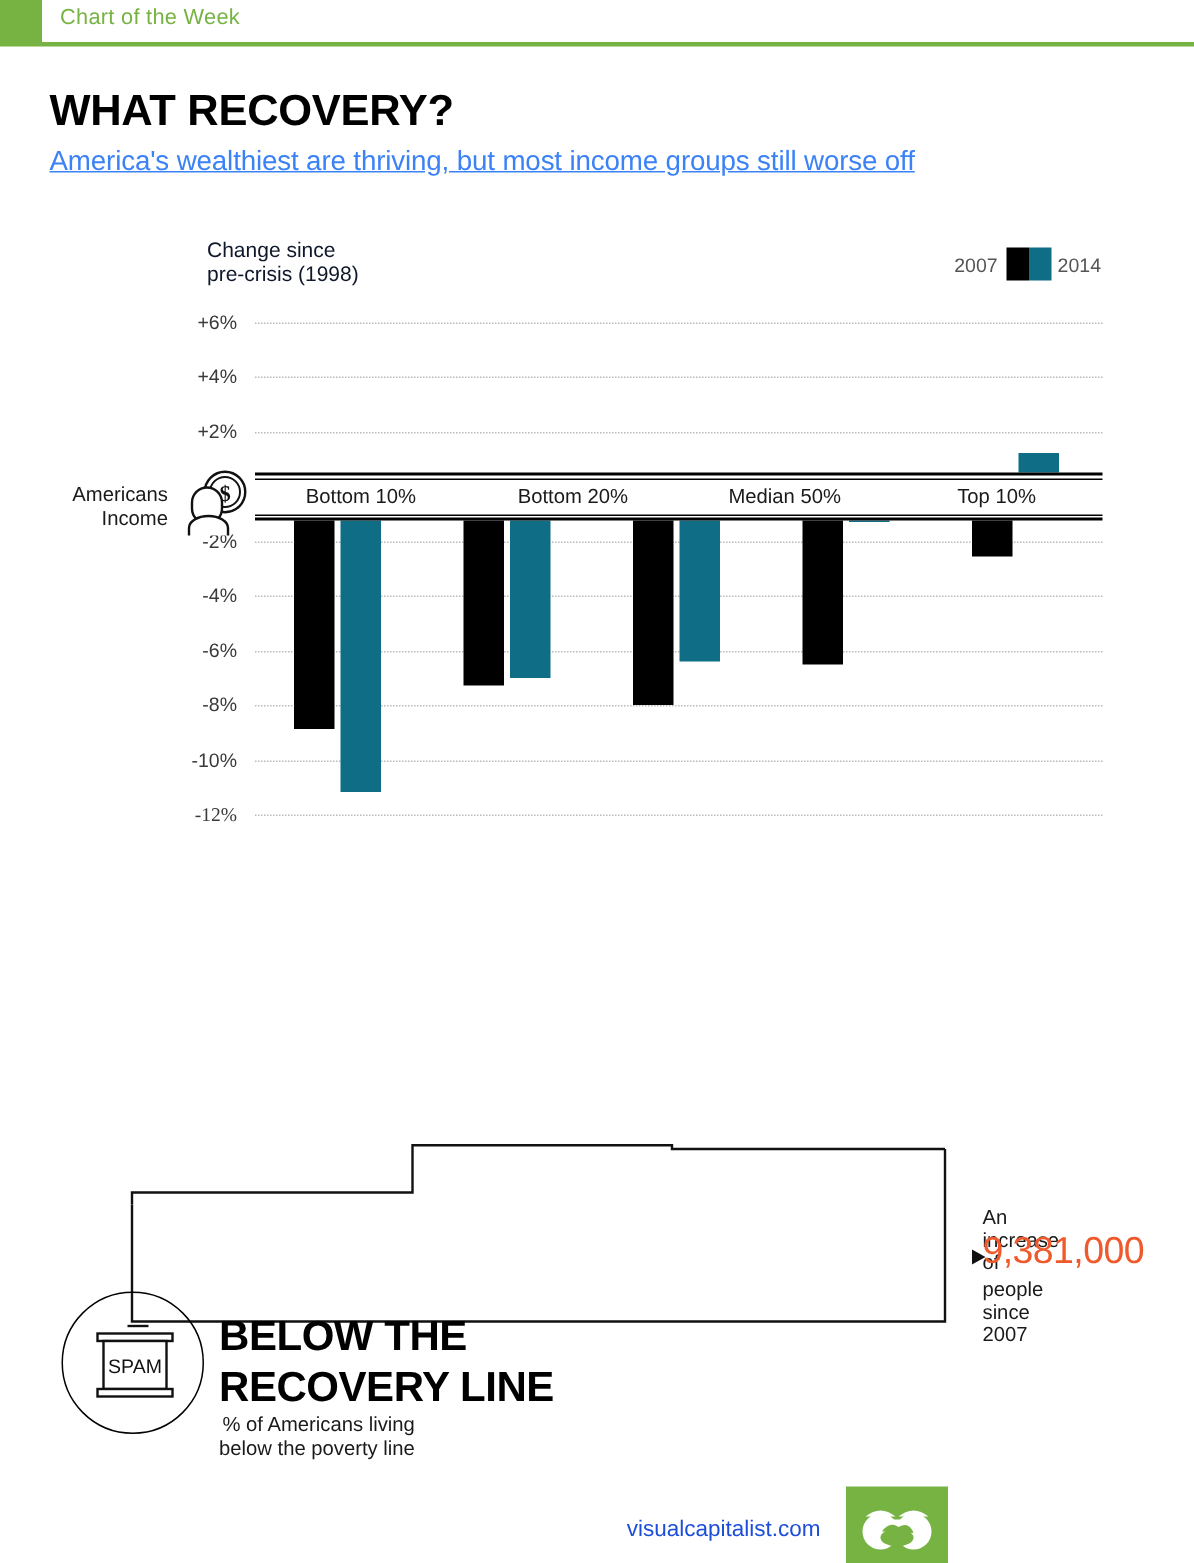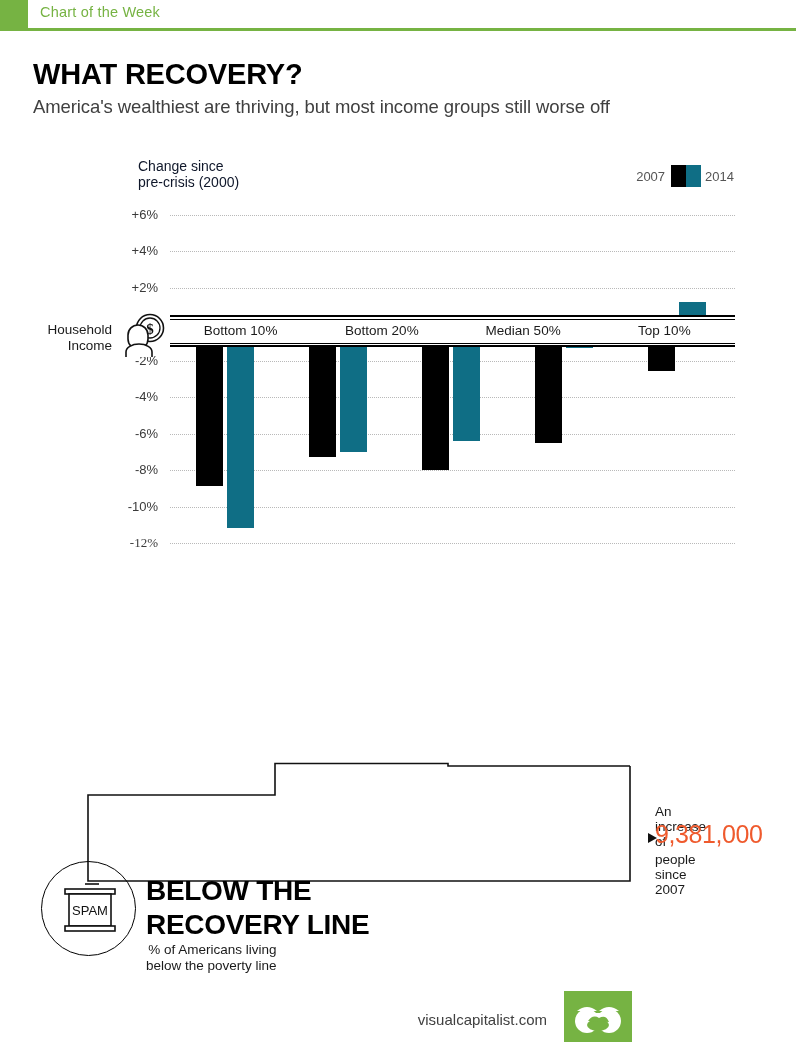--- a/index.html
+++ b/index.html
@@ -25,21 +25,21 @@
     position: absolute; left: 40px; top: 4px;
     font-size: 14.5px; color: #76b343; letter-spacing: .2px;
   }
   .headline {
     position: absolute; left: 33px; top: 58px;
     font-size: 29px; font-weight: 700; letter-spacing: -.2px;
     font-stretch: condensed; color: #000;
   }
   .subhead {
     position: absolute; left: 33px; top: 96px;
-    font-size: 18.5px; color: #404040; letter-spacing: -.1px;
+    font-size: 18.5px; color: #3b82f6; letter-spacing: -.1px; text-decoration: underline;
   }
 
   
   #chart { position: absolute; left: 0; top: 150px; width: 796px; height: 440px; }
   .axis-caption {
     position: absolute; left: 138px; top: 8px;
     font-size: 14px; line-height: 16px; color: #0f172a;
   }
   .legend {
     position: absolute; right: 62px; top: 15px;
@@ -113,21 +113,21 @@
     position: absolute; left: 146px; top: 874px;
     font-size: 28px; font-weight: 700; line-height: 34px; letter-spacing: -.3px;
     color: #000;
   }
   .btl-sub {
     position: absolute; left: 146px; top: 942px;
     font-size: 13.5px; line-height: 16px; color: #1a1a1a; text-align: right;
   }
   .foot-url {
     position: absolute; right: 85px; top: 1011px;
-    font-size: 15px; color: #404040;
+    font-size: 15px; color: #1d4ed8;
   }
   .foot-logo {
     position: absolute; right: 0px; top: 991px;
     width: 68px; height: 51px; background: #76b343;
   }
   svg { display: block; overflow: visible; }
 </style>
 </head>
 <body>
 
@@ -136,21 +136,21 @@
   <div class="kicker-bar"></div>
   <div class="kicker-rule"></div>
   <div class="kicker-text">Chart of the Week</div>
   <div class="headline">WHAT RECOVERY?</div>
   <div class="subhead">America's wealthiest are thriving, but most income groups still worse off</div>
 
   <div id="chart">
 
     <div class="axis-caption">
       <div>Change since</div>
-      <div>pre-crisis (2000)</div>
+      <div>pre-crisis (1998)</div>
     </div>
 
     <div class="legend">
       <span>2007</span>
       <span class="sw k"></span>
       <span class="sw t"></span>
       <span class="lb2">2014</span>
     </div>
 
     <div id="gridlayer">
@@ -202,21 +202,21 @@
     <div class="band"></div>
     <div class="band-inner"></div>
     <div class="catlabels" id="catlayer">
         <span>Bottom 10%</span>
         <span>Bottom 20%</span>
         <span>Median 50%</span>
         <span>Top 10%</span>
       </div>
 
     <div class="hh-label">
-      <div>Household</div>
+      <div>Americans</div>
       <div>Income</div>
     </div>
     <div class="hh-icon">
       <svg width="56" height="50" viewBox="0 0 56 50">
         <circle cx="36" cy="15" r="13.5" fill="#fff" stroke="#111" stroke-width="1.6"></circle>
         <circle cx="36" cy="15" r="10" fill="none" stroke="#111" stroke-width="1.3"></circle>
         <text x="36" y="21" font-family="Liberation Serif, serif" font-size="15" font-weight="700" text-anchor="middle" fill="#111">$</text>
         <path d="M14 22 a10 10 0 0 1 20 0 v4 a10 10 0 0 1 -20 0 z" fill="#fff" stroke="#111" stroke-width="1.6"></path>
         <path d="M12 44 v-5 a13 8 0 0 1 26 0 v5" fill="#fff" stroke="#111" stroke-width="1.6"></path>
       </svg>

